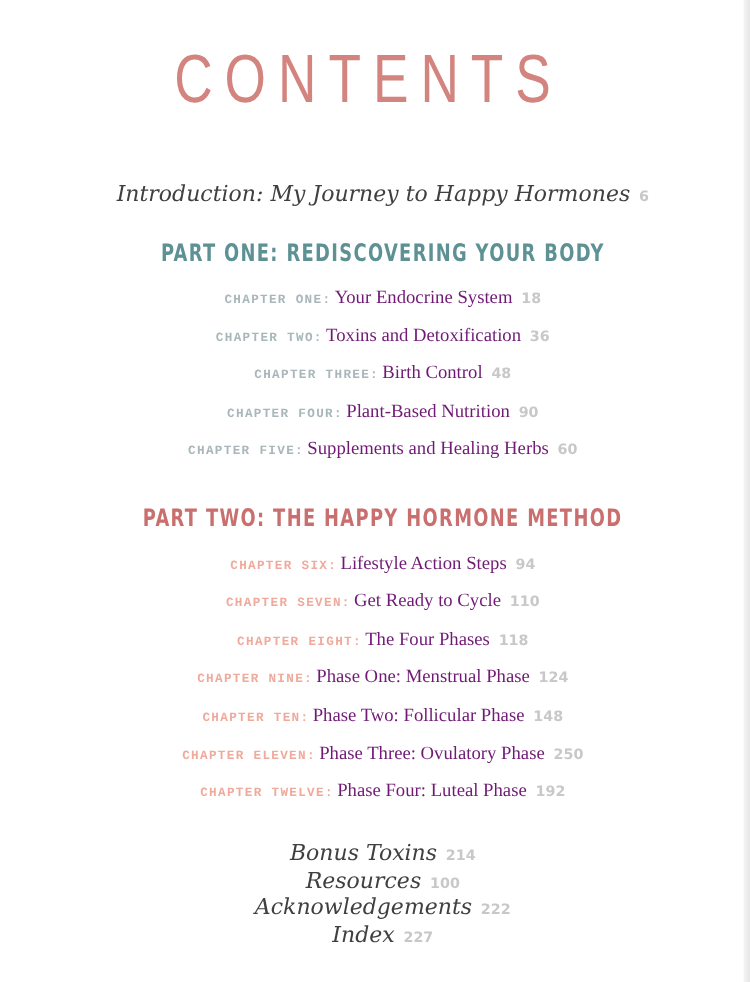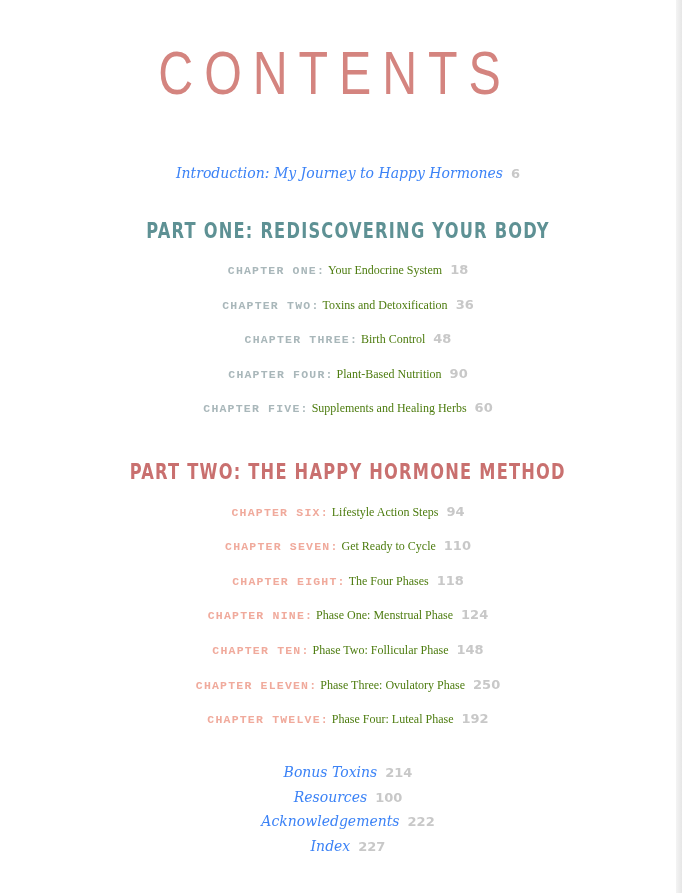--- a/index.html
+++ b/index.html
@@ -17,41 +17,41 @@
     position: absolute; left: 0; width: 670px; top: 38px; text-align: center;
     font-family: "Liberation Sans Narrow", "Liberation Sans", sans-serif;
     font-size: 62px; letter-spacing: 14px; color: #d4847f; font-weight: normal;
     transform: scaleX(0.78); transform-origin: center;
     line-height: 70px;
   }
   .line {
     position: absolute; left: 0; width: 696px; text-align: center; white-space: nowrap;
   }
   .intro-text, .back-text {
-    font-family: "DejaVu Serif", serif; font-style: italic; font-size: 14px; color: #3b82f6;
+    font-family: "DejaVu Serif", serif; font-style: italic; font-size: 20px; color: #404040;
   }
   .num {
     font-family: "DejaVu Sans", sans-serif; font-weight: bold; font-size: 13px; color: #c8c8c8;
     margin-left: 8px;
   }
   .part {
     font-family: "DejaVu Sans Condensed", "DejaVu Sans", sans-serif; font-weight: bold;
     font-size: 22px; letter-spacing: 1.5px;
     transform: scaleX(0.82); display: inline-block;
   }
   .part1 { color: #5e9194; }
   .part2 { color: #c9706f; }
   .ch-label {
     font-family: Liberation Mono, monospace; font-weight: bold; font-size: 11.5px;
     letter-spacing: 1.2px; text-transform: uppercase;
   }
   .p1 .ch-label { color: #a9b7ba; }
   .p2 .ch-label { color: #f0aa9c; }
   .ch-title {
-    font-family: "Liberation Serif", serif; font-size: 12px; color: #4d7c0f; margin-left: 3px;
+    font-family: "Liberation Serif", serif; font-size: 17px; color: #701a75; margin-left: 3px;
   }
 </style>
 </head>
 <body>
 
 <div class="page">
   <div class="title">CONTENTS</div>
 
   <div class="line" style="top:164px;">
     <span class="intro-text">Introduction: My Journey to Happy Hormones</span><span class="num">6</span>

